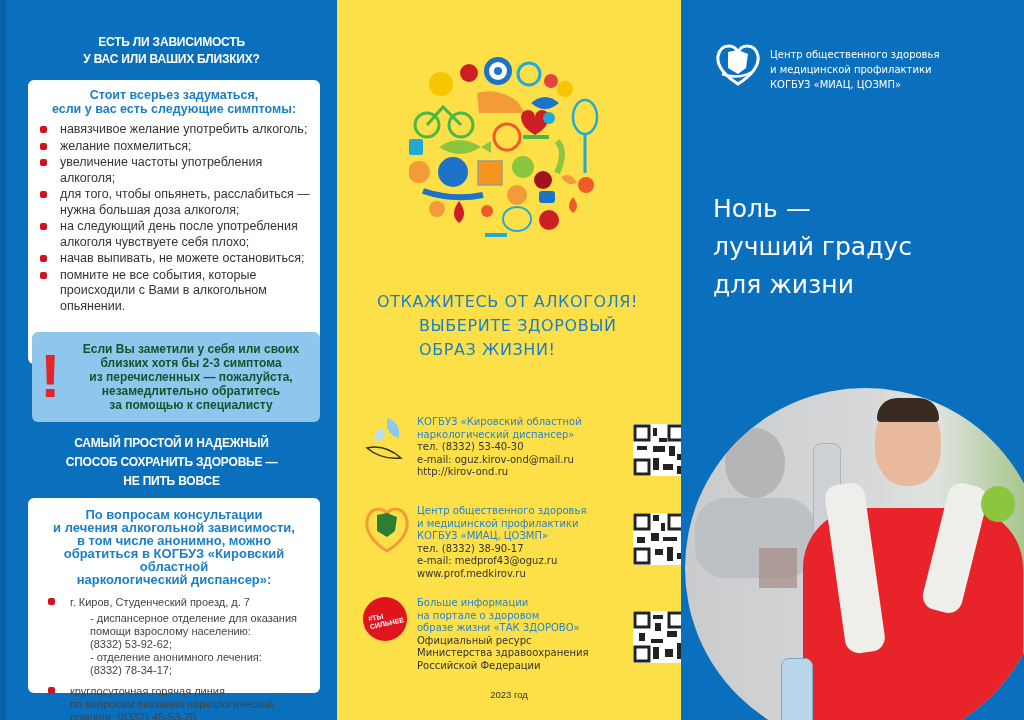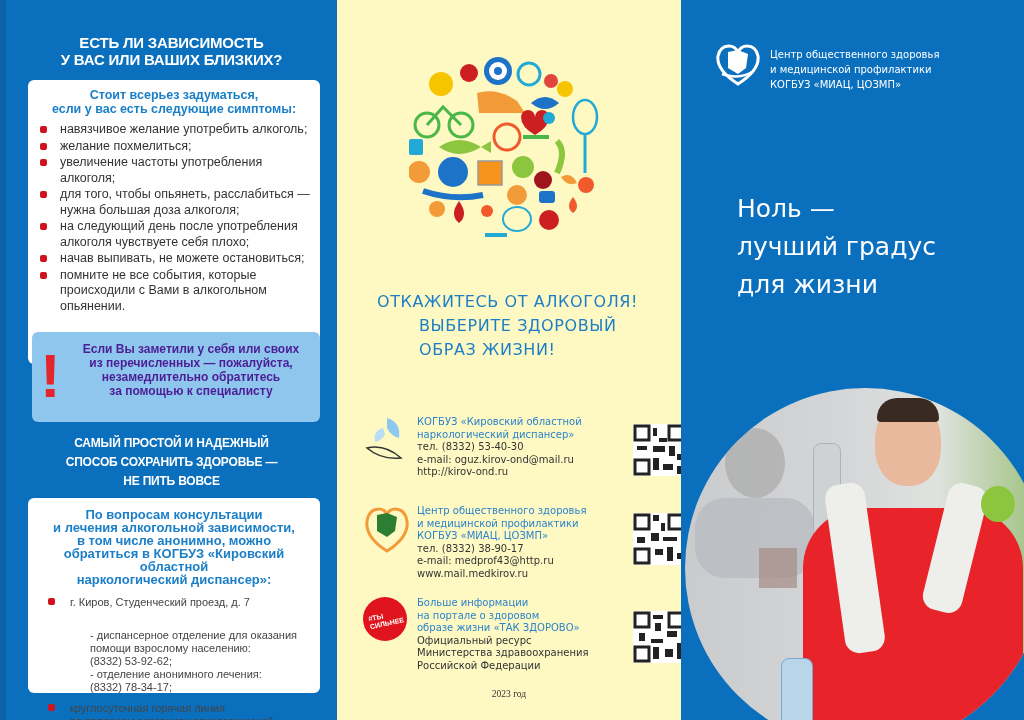--- a/index.html
+++ b/index.html
@@ -1,46 +1,46 @@
 <!DOCTYPE html>
 <html><head>
 <meta charset="utf-8">
 <style>
   html,body{margin:0;padding:0;}
   body{width:1024px;height:720px;position:relative;overflow:hidden;background:#f4f7fb;font-family:"Liberation Sans",sans-serif;}
   .panel{position:absolute;top:0;height:720px;box-sizing:border-box;}
   .left{left:0;width:337px;background:#0a6fbd;border-left:6px solid #0a62a9;}
-  .mid{left:337px;width:388px;background:#fef9c3;}
+  .mid{left:337px;width:388px;background:#fde047;}
   .right{left:681px;width:343px;background:#0a6fbd;overflow:hidden;}
 
-  .h-title{color:#fff;font-weight:bold;text-align:center;font-size:15px;line-height:17px;letter-spacing:-0.2px;}
+  .h-title{color:#fff;font-weight:bold;text-align:center;font-size:12px;line-height:17px;letter-spacing:-0.2px;}
   .card{position:absolute;background:#fff;border-radius:6px;box-sizing:border-box;}
   .card-head{color:#1b7fc8;font-weight:bold;text-align:center;font-size:12.5px;line-height:14px;}
   ul.sym{list-style:none;margin:6px 0 0 0;padding:0;}
   ul.sym li{position:relative;padding-left:26px;color:#333;font-size:12.5px;line-height:15.5px;margin-bottom:1px;}
   ul.sym li:before{content:"";position:absolute;left:6px;top:4px;width:7px;height:7px;border-radius:2px;background:#d0141f;}
   .alert{position:absolute;left:26px;top:332px;width:288px;height:90px;background:#8ec6ee;border-radius:6px;}
   .alert .bang{position:absolute;left:8px;top:4px;color:#e3262d;font-size:62px;font-weight:bold;line-height:80px;font-family:"Liberation Sans",sans-serif;}
-  .alert .txt{position:absolute;left:36px;right:6px;top:10px;color:#4c1d95;font-weight:bold;font-size:12px;line-height:14px;text-align:center;}
+  .alert .txt{position:absolute;left:36px;right:6px;top:10px;color:#14532d;font-weight:bold;font-size:12px;line-height:14px;text-align:center;}
   .contact-list{list-style:none;margin:10px 0 0 0;padding:0;}
   .contact-list li{position:relative;padding-left:38px;color:#444;font-size:11px;line-height:13px;margin-bottom:8px;}
   .contact-list li:before{content:"";position:absolute;left:16px;top:2px;width:7px;height:7px;border-radius:2px;background:#d0141f;}
-  .contact-list .sub{padding-left:20px;margin-top:20px;}
+  .contact-list .sub{padding-left:20px;margin-top:3px;}
 
   .mid-slogan{position:absolute;left:0;width:344px;top:290px;color:#1b7fc8;font-size:16px;line-height:24px;letter-spacing:0.6px;font-family:"DejaVu Sans",sans-serif;}
   .mid-slogan div{position:absolute;white-space:nowrap;}
   .org{position:absolute;left:28px;width:300px;}
   .org .logo{position:absolute;left:0;top:0;width:44px;height:50px;}
   .org .info{position:absolute;left:52px;top:0;font-size:10px;line-height:12.5px;color:#333;font-family:"DejaVu Sans",sans-serif;}
   .org .info .blue{color:#2a83cc;}
   .qr{position:absolute;left:268px;width:52px;height:52px;background:#fff;}
-  .year{position:absolute;left:0;width:344px;top:689px;text-align:center;color:#333;font-size:9.5px;font-family:Liberation Serif, serif;}
+  .year{position:absolute;left:0;width:344px;top:689px;text-align:center;color:#333;font-size:9.5px;font-family:Liberation Sans, sans-serif;}
 
   .r-logo-txt{position:absolute;left:89px;top:47px;color:#fff;font-size:10px;line-height:15px;font-family:"DejaVu Sans",sans-serif;}
-  .r-title{position:absolute;left:56px;top:190px;color:#fff;font-size:25px;line-height:38px;font-weight:normal;font-family:"DejaVu Sans",sans-serif;}
+  .r-title{position:absolute;left:32px;top:190px;color:#fff;font-size:25px;line-height:38px;font-weight:normal;font-family:"DejaVu Sans",sans-serif;}
   .photo{position:absolute;left:4px;top:388px;width:360px;height:360px;border-radius:50%;overflow:hidden;background:linear-gradient(90deg,#c9cbcd 0%,#d5d6d8 45%,#dfe3df 70%,#9cbf7a 100%);}
 </style>
 </head>
 <body>
 
 <div class="panel left">
   <div class="h-title" style="position:absolute;left:0;right:0;top:34px;">
     <div>ЕСТЬ ЛИ ЗАВИСИМОСТЬ</div>
     <div>У ВАС ИЛИ ВАШИХ БЛИЗКИХ?</div>
   </div>
@@ -58,20 +58,21 @@
       <li>на следующий день после употребления алкоголя чувствуете себя плохо;</li>
       <li>начав выпивать, не можете остановиться;</li>
       <li>помните не все события, которые происходили с Вами в алкогольном опьянении.</li>
     </ul>
   </div>
 
   <div class="alert">
     <div class="bang">!</div>
     <div class="txt">
       <div>Если Вы заметили у себя или своих</div>
+      <div>близких хотя бы 2-3 симптома</div>
       <div>из перечисленных — пожалуйста,</div>
       <div>незамедлительно обратитесь</div>
       <div>за помощью к специалисту</div>
     </div>
   </div>
 
   <div class="h-title" style="position:absolute;left:0;right:0;top:434px;font-size:12px;line-height:19px;">
     <div>САМЫЙ ПРОСТОЙ И НАДЕЖНЫЙ</div>
     <div>СПОСОБ  СОХРАНИТЬ ЗДОРОВЬЕ —</div>
     <div>НЕ ПИТЬ ВОВСЕ</div>
@@ -188,22 +189,22 @@
   <div class="org" style="top:505px;height:80px;">
     <svg class="logo" viewBox="0 0 44 50">
       <path d="M22 46 q-22 -14 -20 -30 q2 -12 12 -12 q6 0 8 6 q2 -6 8 -6 q10 0 12 12 q2 16 -20 30z" fill="none" stroke="#f29b38" stroke-width="3"></path>
       <path d="M12 10 l10 -2 l10 4 l-2 14 l-8 6 l-10 -6z" fill="#2d7d32"></path>
     </svg>
     <div class="info">
       <div class="blue">Центр общественного здоровья</div>
       <div class="blue">и медицинской профилактики</div>
       <div class="blue">КОГБУЗ «МИАЦ, ЦОЗМП»</div>
       <div>тел. (8332) 38-90-17</div>
-      <div>e-mail: medprof43@http.ru</div>
-      <div>www.mail.medkirov.ru</div>
+      <div>e-mail: medprof43@oguz.ru</div>
+      <div>www.prof.medkirov.ru</div>
     </div>
     <div class="qr" style="top:8px;">
       <svg width="52" height="52" viewBox="0 0 52 52">
           <rect x="2" y="2" width="14" height="14" fill="none" stroke="#222" stroke-width="3"></rect>
           <rect x="36" y="2" width="14" height="14" fill="none" stroke="#222" stroke-width="3"></rect>
           <rect x="2" y="36" width="14" height="14" fill="none" stroke="#222" stroke-width="3"></rect>
           <rect x="20" y="2" width="6" height="6" fill="#222"></rect>
           <rect x="28" y="10" width="4" height="8" fill="#222"></rect>
           <rect x="18" y="20" width="8" height="8" fill="#222"></rect>
           <rect x="30" y="24" width="14" height="4" fill="#222"></rect>

